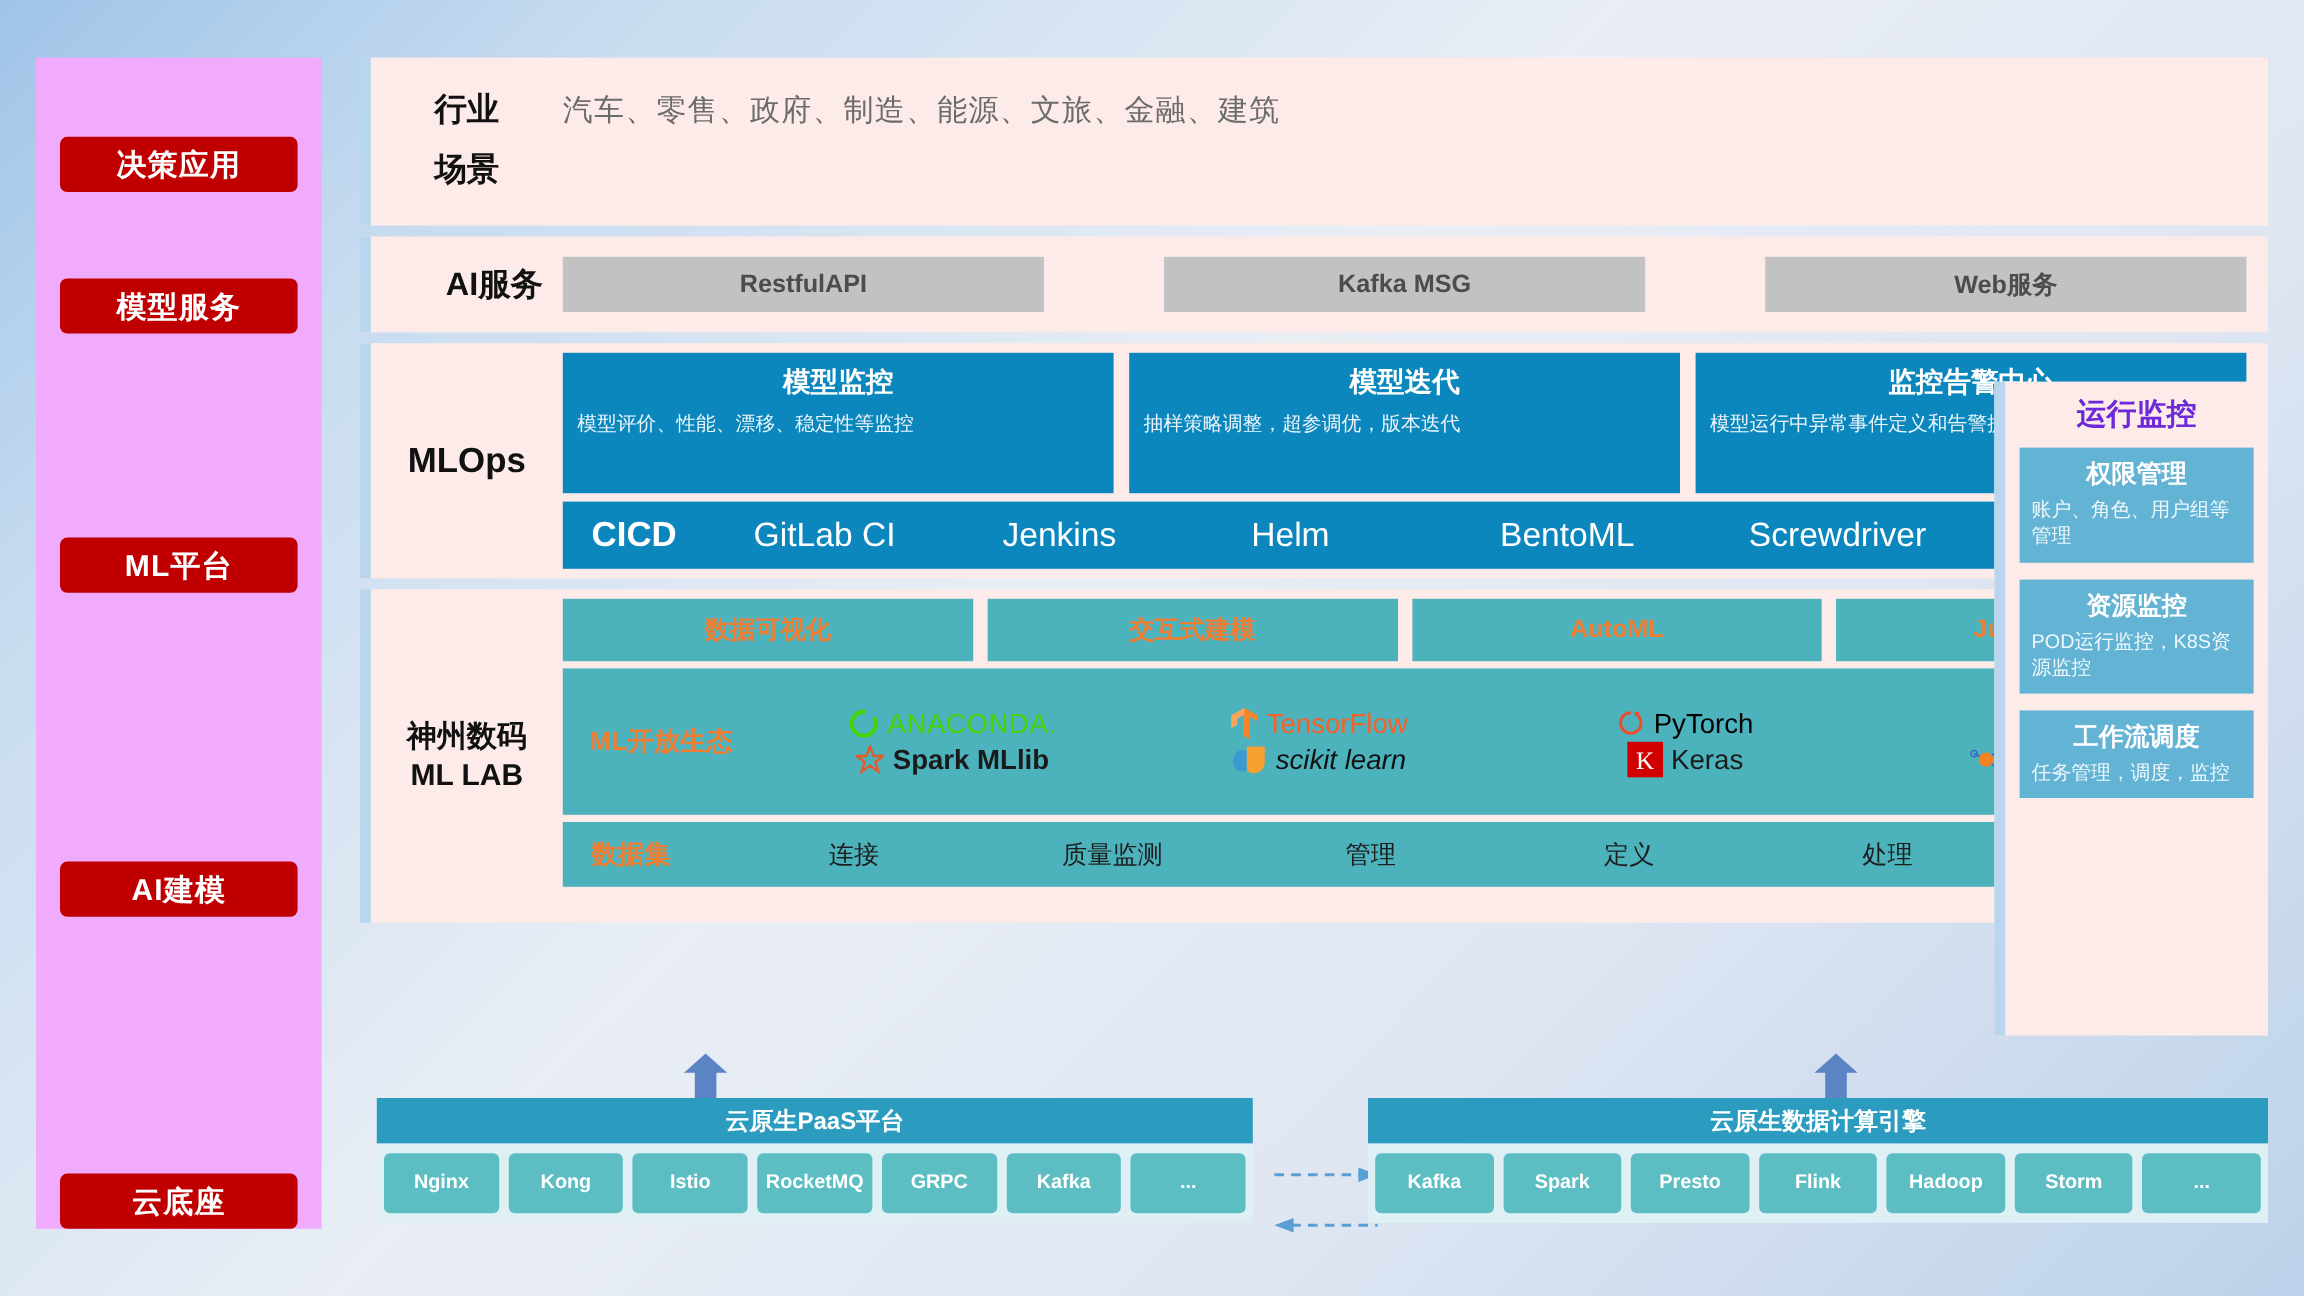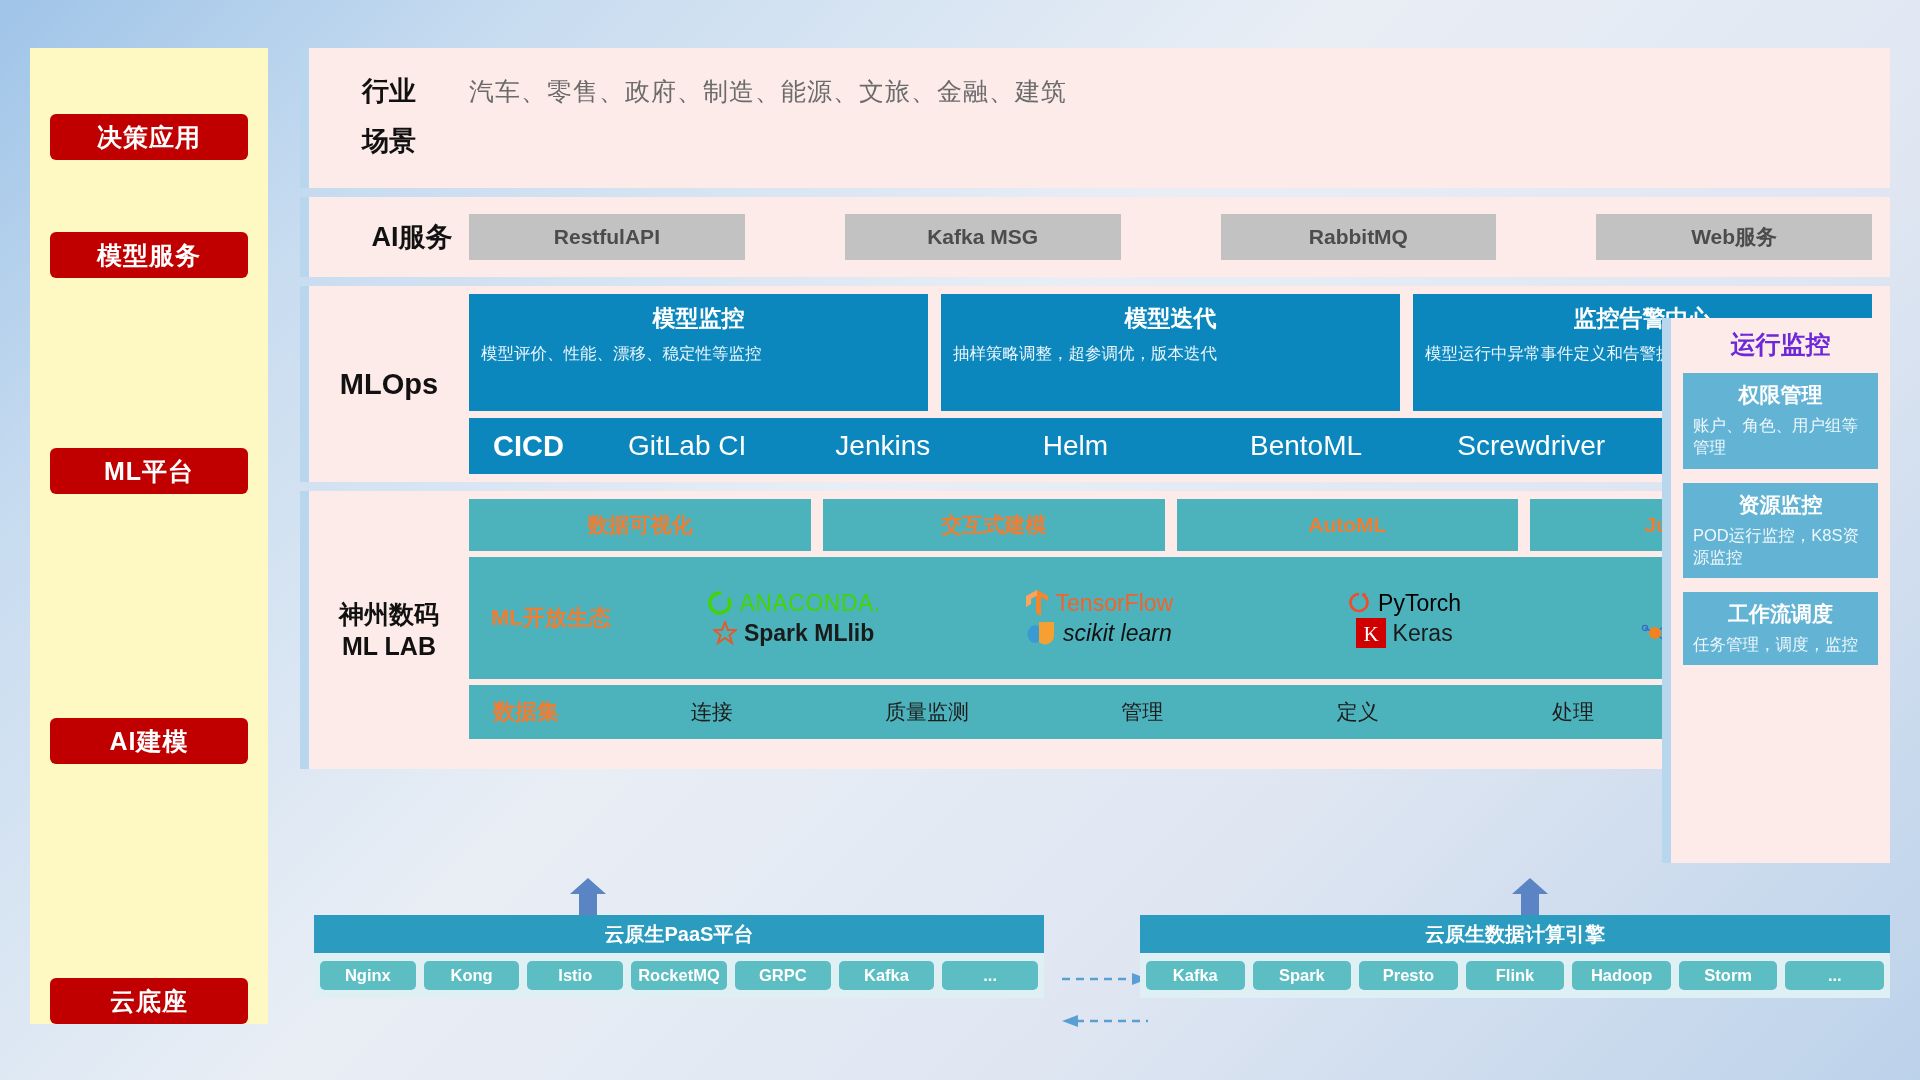--- a/index.html
+++ b/index.html
@@ -8,21 +8,21 @@
     font-family: "Liberation Sans", "DejaVu Sans", sans-serif;
     background: linear-gradient(135deg, #9fc4e8 0%, #c8dcf0 18%, #e9eef5 45%, #dfe6f2 70%, #bcd2ea 100%);
     overflow: hidden;
     position: relative;
   }
 
   
   #left-rail {
     position: absolute; left: 30px; top: 48px;
     width: 238px; height: 976px;
-    background: #fef9c3;
+    background: #f0abfc;
     display: flex; flex-direction: column;
     align-items: center;
   }
   .rail-chip {
     position: absolute; left: 20px;
     width: 198px; height: 46px;
     background: #c00000;
     border-radius: 6px;
     color: #fff;
     font-size: 25px; font-weight: bold;
@@ -160,21 +160,21 @@
   .cloud-head {
     height: 38px; background: #2b9cc0;
     display: flex; align-items: center; justify-content: center;
     color: #fff; font-size: 20px; font-weight: bold;
   }
   .cloud-body {
     background: #dff0f5; padding: 8px 6px;
     display: flex; gap: 8px;
   }
   .chip {
-    flex: 1; height: 29px; background: #5cbec3; border-radius: 5px;
+    flex: 1; height: 50px; background: #5cbec3; border-radius: 5px;
     display: flex; align-items: center; justify-content: center;
     color: #fff; font-size: 16.5px; font-weight: bold;
     text-align: center; line-height: 1.05; padding: 0 2px;
     overflow-wrap: anywhere;
   }
   .up-arrow { position: absolute; width: 40px; height: 38px; }
   #arrow-left { left: 268px; top: -2px; }
   #arrow-right { left: 1210px; top: -2px; }
 
   #dash-arrows { position: absolute; left: 760px; top: 85px; width: 90px; height: 72px; }
@@ -200,21 +200,20 @@
     <div class="kv-row">
       <div class="kv-key">场景</div>
     </div>
   </div>
 
   <div class="band" id="band-ai">
     <div class="sec-title">AI服务</div>
     <div id="ai-svc-list">
       <div class="svc-pill">RestfulAPI</div>
       <div class="svc-pill">Kafka MSG</div>
-      <div class="svc-pill">RabbitMQ</div>
       <div class="svc-pill">Web服务</div>
     </div>
   </div>
 
   <div class="band" id="band-mlops">
     <div class="sec-title">MLOps</div>
     <div id="mlops-right">
       <div id="mlops-cards">
         <div class="mlops-card">
           <div class="mc-title">模型监控</div>

